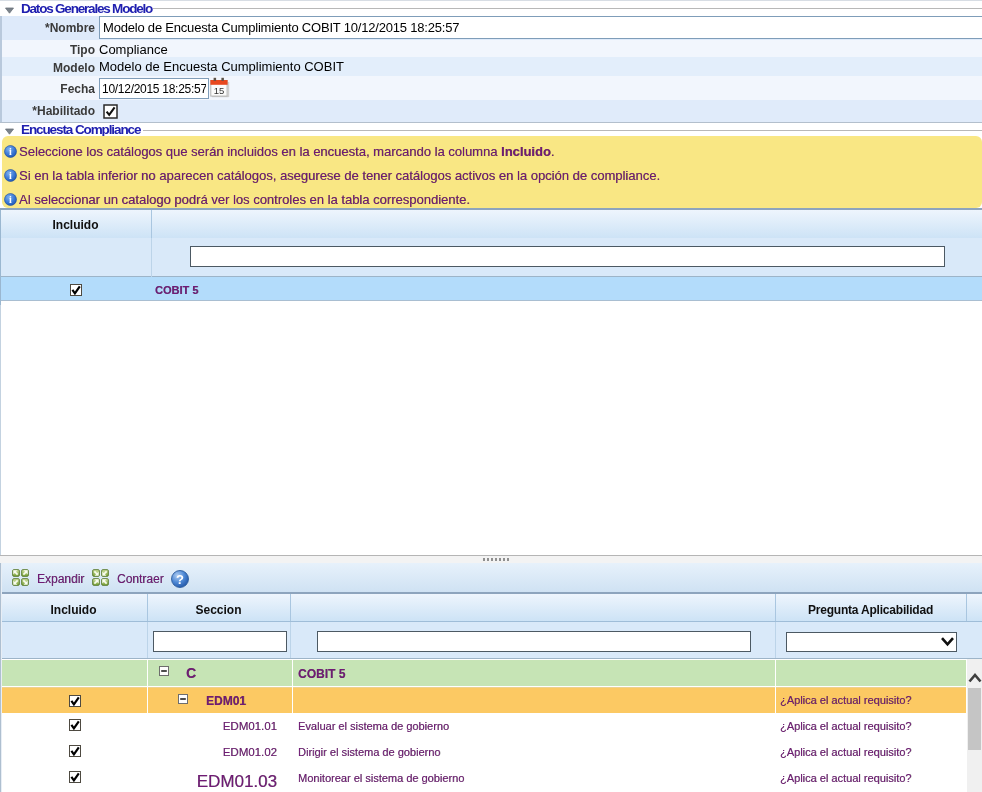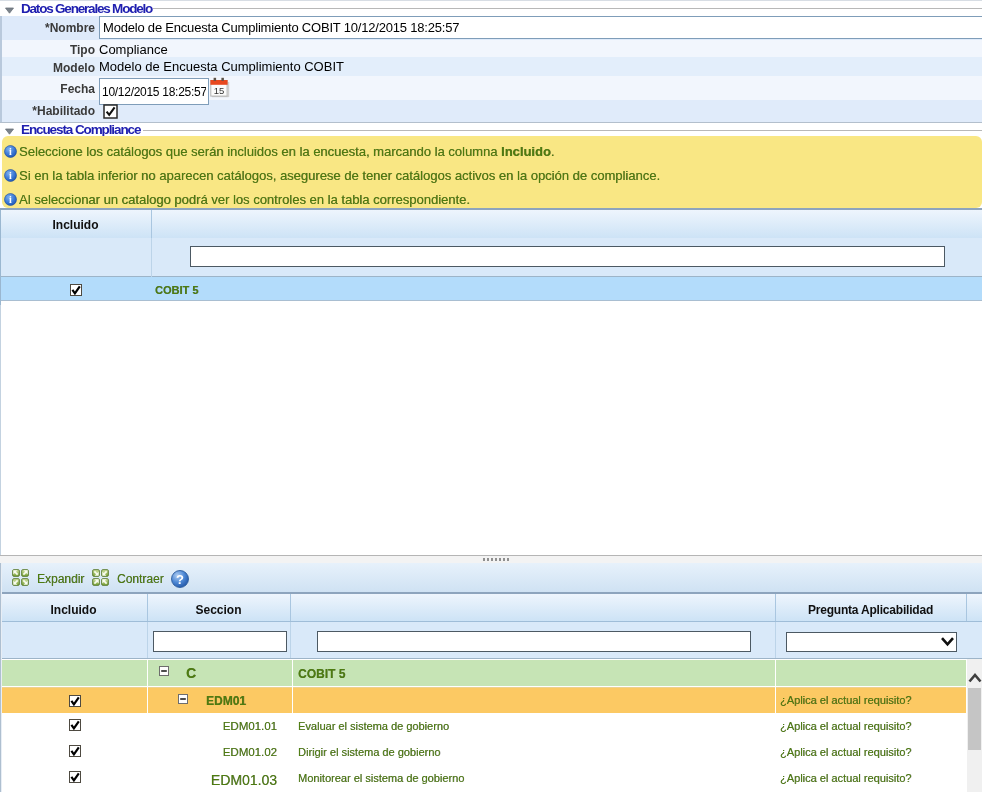--- a/index.html
+++ b/index.html
@@ -4,21 +4,21 @@
 <style>
   html,body{margin:0;padding:0;}
   body{font-family:"Liberation Sans",sans-serif;background:#fff;}
   #page{position:relative;width:982px;height:792px;overflow:hidden;background:#fff;}
   .abs{position:absolute;}
   .lbl{font-size:12px;font-weight:bold;color:#3a3a3a;}
   .val{font-size:13px;color:#000;}
   .legend-text{font-size:13.5px;font-weight:bold;color:#2020b0;}
   .legend-line{height:0;border-top:1px solid #b8b8b8;}
   .hdrcell{font-size:12px;font-weight:bold;color:#101010;text-align:center;}
-  .cell{font-size:11px;color:#4d7c0f;text-shadow:0.35px 0 0 rgba(20,20,20,0.5);}
+  .cell{font-size:11px;color:#701a75;text-shadow:0.35px 0 0 rgba(20,20,20,0.5);}
   input.tb{position:absolute;border:1px solid #7f9db9;background:#fff;font-family:"Liberation Sans",sans-serif;font-size:13px;color:#000;padding:0 3px;margin:0;box-sizing:border-box;}
 </style>
 </head>
 <body>
 <div id="page">
 
   <div class="abs" style="left:0;top:0;width:982px;height:1px;background:#d7dde4;"></div>
 
   <svg class="abs" style="left:5px;top:7px;" width="9" height="7">
       <polygon points="0.5,1 8.5,1 4.5,6.2" fill="#7b838b" stroke="#6a7178" stroke-width="0.8"></polygon>
@@ -37,21 +37,21 @@
   <div class="abs lbl" style="left:0;top:21px;width:95px;text-align:right;">*Nombre</div>
   <input class="tb" style="left: 99px; top: 16px; width: 890px; height: 23px; letter-spacing: -0.2px;" value="Modelo de Encuesta Cumplimiento COBIT 10/12/2015 18:25:57">
 
   <div class="abs lbl" style="left:0;top:43px;width:95px;text-align:right;">Tipo</div>
   <div class="abs val" style="left:99px;top:42px;">Compliance</div>
 
   <div class="abs lbl" style="left:0;top:61px;width:95px;text-align:right;">Modelo</div>
   <div class="abs val" style="left:99px;top:59px;">Modelo de Encuesta Cumplimiento COBIT</div>
 
   <div class="abs lbl" style="left:0;top:82px;width:95px;text-align:right;">Fecha</div>
-  <input class="tb" style="left: 99px; top: 78px; width: 110px; height: 27px; font-size: 12px; letter-spacing: -0.28px; padding: 0px 2px;" value="10/12/2015 18:25:57">
+  <input class="tb" style="left: 99px; top: 78px; width: 110px; height: 21px; font-size: 12px; letter-spacing: -0.28px; padding: 0px 2px;" value="10/12/2015 18:25:57">
 
   <svg class="abs" style="left:209px;top:76px;" width="22" height="22">
     <rect x="3" y="19.6" width="16.6" height="1.6" fill="#cfcfcf"></rect>
     <rect x="18.6" y="6" width="1.6" height="15" fill="#cfcfcf"></rect>
     <rect x="1.8" y="4.5" width="16.3" height="15.6" fill="#fbfbfb" stroke="#b5b5b5" stroke-width="1"></rect>
     <rect x="1.4" y="4" width="17.2" height="4.8" fill="#e8481f"></rect>
     <rect x="4.6" y="1.8" width="2.5" height="3" fill="#5a5248"></rect>
     <rect x="12.4" y="1.8" width="2.5" height="3" fill="#5a5248"></rect>
     <text x="10" y="17.6" font-size="9.5" font-family="Liberation Sans" fill="#333" text-anchor="middle">15</text>
   </svg>
@@ -250,21 +250,21 @@
       <path d="M2.4 5.8 L4.9 9.3 L9.8 2.3" fill="none" stroke="#000" stroke-width="2.2"></path>
     </svg>
   <div class="abs cell" style="left:0px;top:746px;width:277px;text-align:right;font-size:11.5px;">EDM01.02</div>
   <div class="abs cell" style="left:298px;top:746px;">Dirigir el sistema de gobierno</div>
   <div class="abs cell" style="left:780px;top:746px;">¿Aplica el actual requisito?</div>
 
   <svg class="abs" style="left:69px;top:771px;" width="12" height="12">
       <rect x="0.5" y="0.5" width="11" height="11" fill="#fff" stroke="#4e4a41" stroke-width="1"></rect>
       <path d="M2.4 5.8 L4.9 9.3 L9.8 2.3" fill="none" stroke="#000" stroke-width="2.2"></path>
     </svg>
-  <div class="abs cell" style="left:0px;top:772px;width:277px;text-align:right;font-size:14px;">EDM01.03</div>
+  <div class="abs cell" style="left:0px;top:772px;width:277px;text-align:right;font-size:17px;">EDM01.03</div>
   <div class="abs cell" style="left:298px;top:772px;">Monitorear el sistema de gobierno</div>
   <div class="abs cell" style="left:780px;top:772px;">¿Aplica el actual requisito?</div>
 
   <div class="abs" style="left:0;top:563px;width:1px;height:229px;background:#aebfd0;"></div>
   <div class="abs" style="left:1px;top:563px;width:1px;height:229px;background:#e8eef5;"></div>
 
   <div class="abs" style="left:967px;top:659px;width:15px;height:133px;background:#f0f0f0;"></div>
   <svg class="abs" style="left:968px;top:672px;" width="14" height="13">
       <path d="M1.5 9.5 L7 3 L12.5 9.5" fill="none" stroke="#3f3f3f" stroke-width="2.6"></path>
     </svg>

